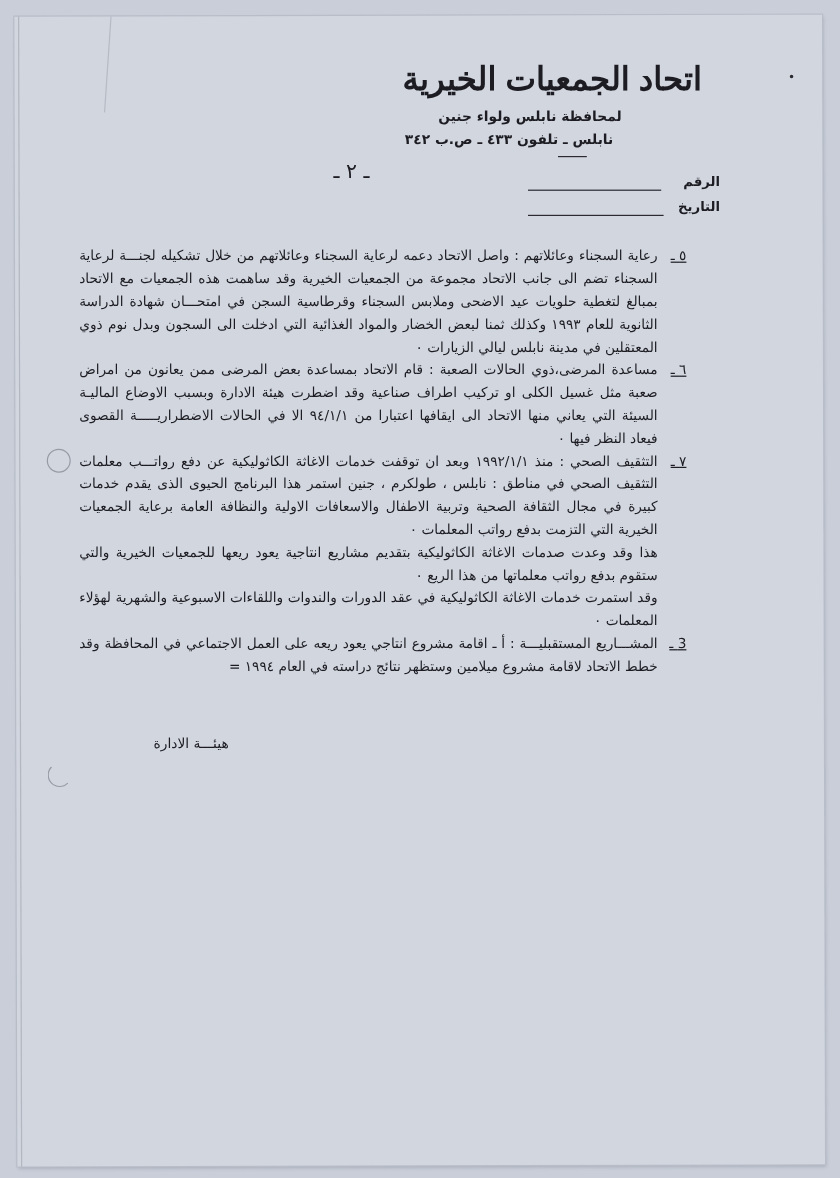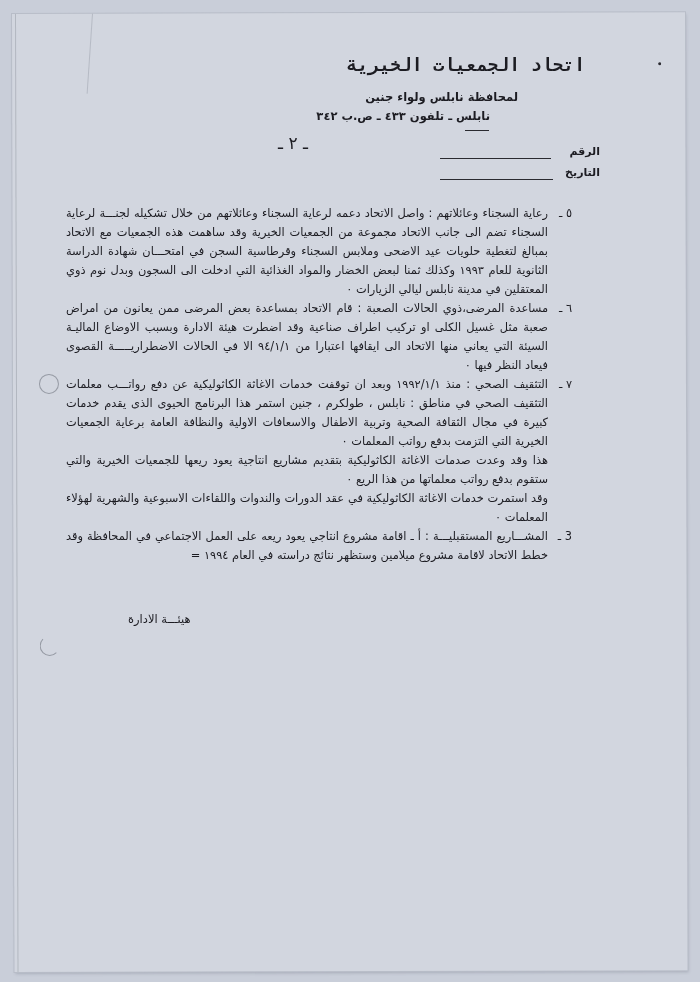--- a/index.html
+++ b/index.html
@@ -60,23 +60,23 @@
       border-radius: 50%;
       background: #2a2a30;
     }
     .speck.s1 { left: 646px; top: 50px; }
 
     .rtl {
       direction: rtl;
       unicode-bidi: embed;
     }
     .lh-title {
-      font-family: Liberation Mono, monospace;
-      font-weight: bold;
-      font-size: 18px;
+      font-family: Liberation Sans, sans-serif;
+      font-weight: bold;
+      font-size: 27px;
       line-height: 36px;
       letter-spacing: 0;
       text-align: center;
       padding-left: 0;
     }
     .lh-title-wrap {
       position: absolute;
       right: 115px;
       top: 48px;
       text-align: right;
@@ -84,21 +84,21 @@
     .lh-sub {
       position: absolute;
       right: 182px;
       top: 90px;
       font-weight: bold;
       font-size: 11.5px;
       line-height: 14px;
     }
     .lh-contact {
       position: absolute;
-      right: 210px;
+      right: 189px;
       top: 109px;
       font-weight: bold;
       font-size: 11.5px;
       line-height: 14px;
     }
     .lh-rule {
       position: absolute;
       left: 465px;
       top: 130px;
       width: 24px;
@@ -144,20 +144,21 @@
       line-height: 19px;
     }
     .item {
       display: flex;
       direction: rtl;
     }
     .item-num {
       width: 24px;
       flex: 0 0 24px;
       white-space: nowrap;
+      text-decoration: underline;
     }
     .item-body {
       flex: 1;
       text-align: justify;
       text-align-last: right;
     }
     .item-body p {
       margin: 0;
       text-align: justify;
       text-align-last: right;

